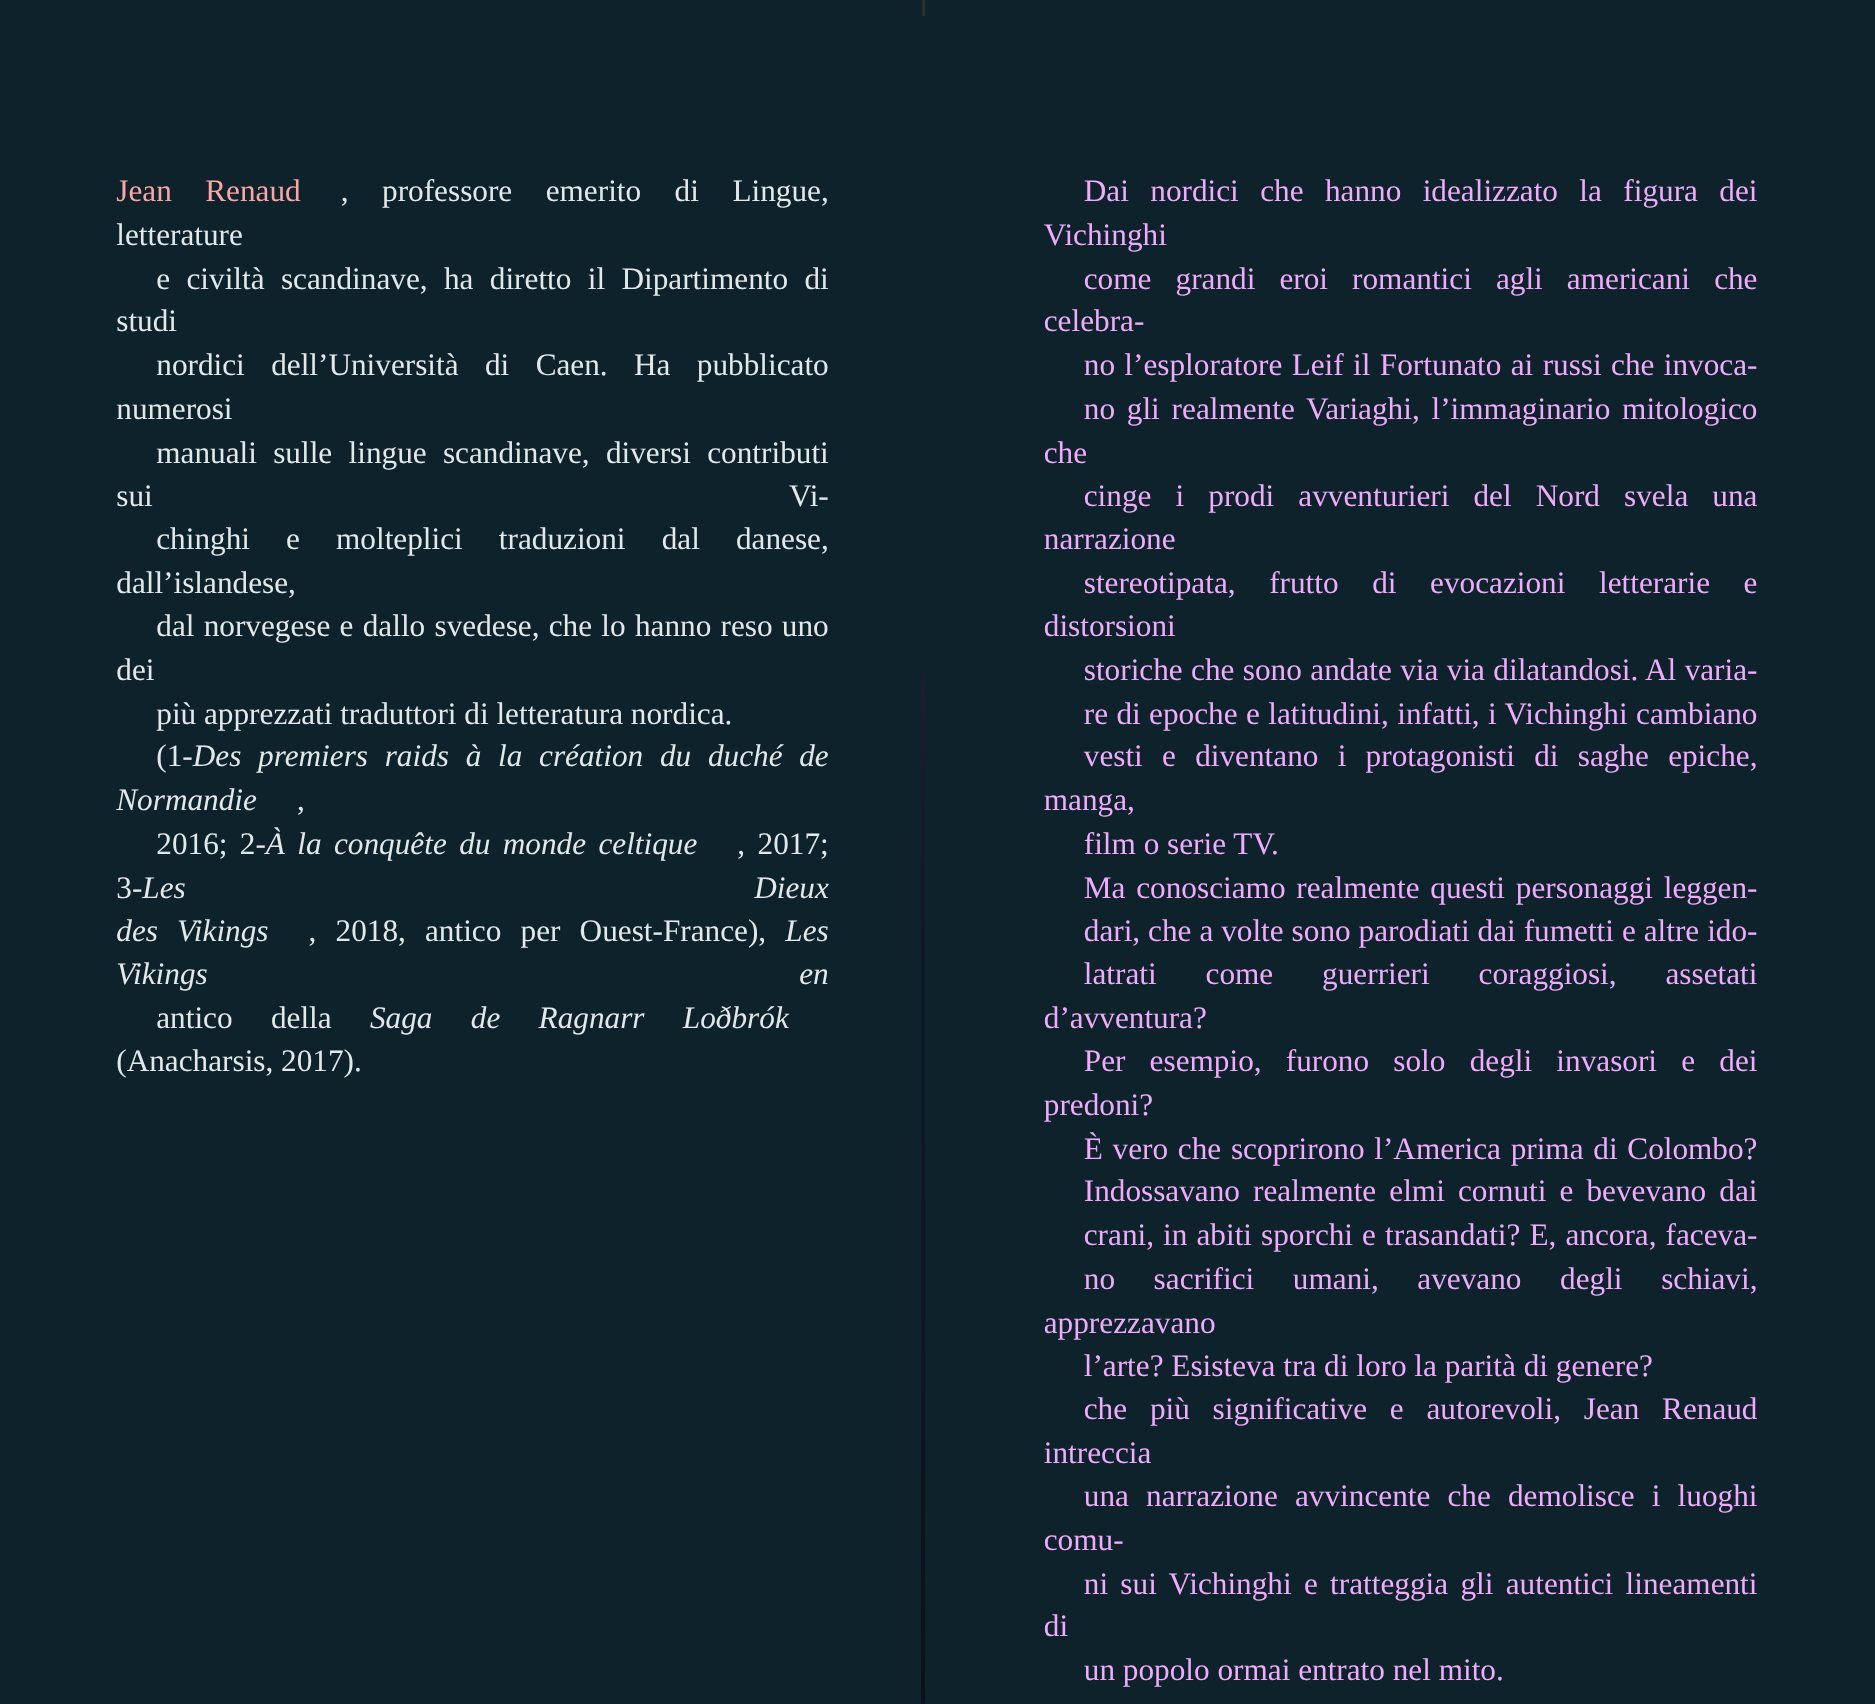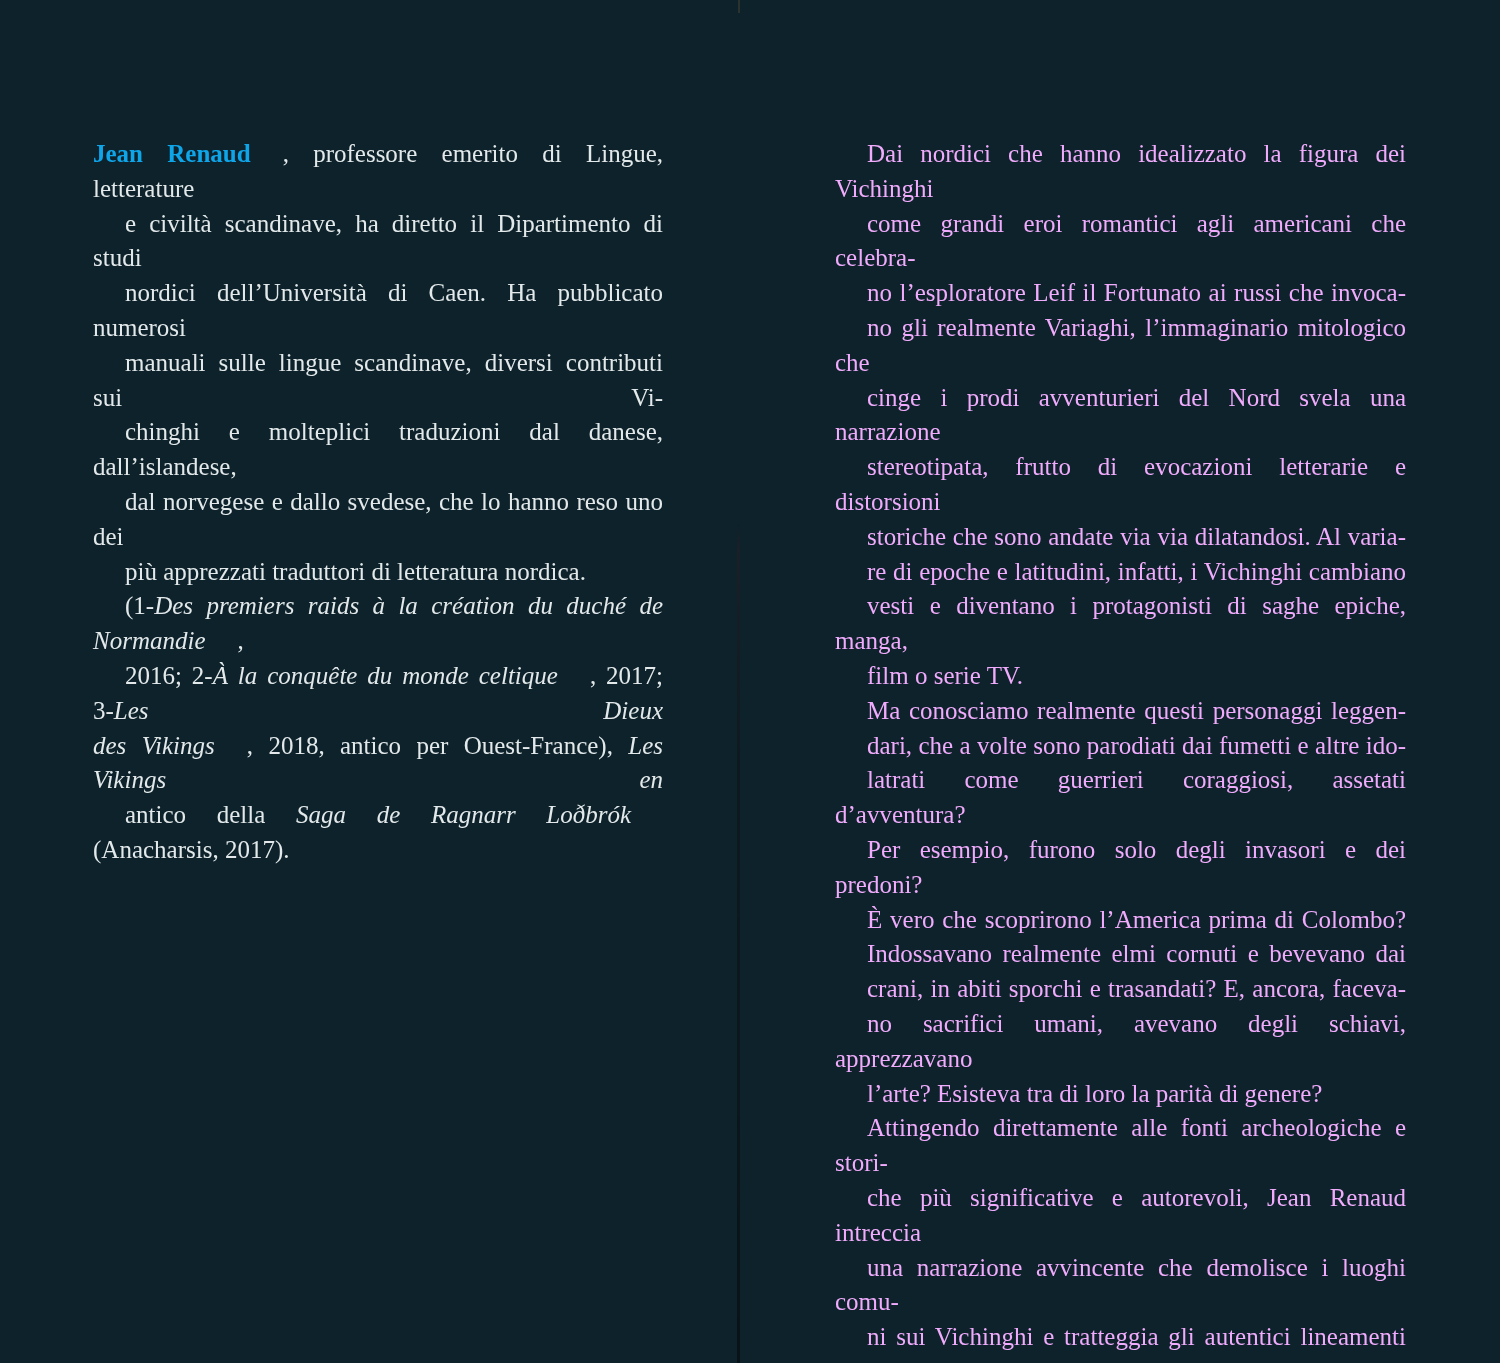--- a/index.html
+++ b/index.html
@@ -20,21 +20,21 @@
   }
   .flap-left  { left: 93px;  width: 570px; }
   .flap-right { left: 835px; width: 571px; }
   .line {
     text-align: justify;
     text-align-last: justify;
   }
   .line.para-end { text-align-last: left; }
   .run.regular { font-style: normal; font-weight: normal; margin-left: 32px; }
   .run.italic  { font-style: italic; }
-  .run.bold    { font-weight: bold; color: #0ea5e9; }
+  .run.bold    { font-weight: normal; color: #fca5a5; }
   .fold-tick {
     position: absolute;
     left: 738px; top: 0;
     width: 2px; height: 13px;
     background: #2c332f;
   }
   .fold-crease {
     position: absolute;
     left: 737px; top: 524px;
     width: 3px; height: 839px;
@@ -82,18 +82,17 @@
     <div class="line para-end"><span class="run regular">film o serie TV.</span></div>
     <div class="line"><span class="run regular">Ma conosciamo realmente questi personaggi leggen-</span></div>
     <div class="line"><span class="run regular">dari, che a volte sono parodiati dai fumetti e altre ido-</span></div>
     <div class="line"><span class="run regular">latrati come guerrieri coraggiosi, assetati d’avventura?</span></div>
     <div class="line"><span class="run regular">Per esempio, furono solo degli invasori e dei predoni?</span></div>
     <div class="line"><span class="run regular">È vero che scoprirono l’America prima di Colombo?</span></div>
     <div class="line"><span class="run regular">Indossavano realmente elmi cornuti e bevevano dai</span></div>
     <div class="line"><span class="run regular">crani, in abiti sporchi e trasandati? E, ancora, faceva-</span></div>
     <div class="line"><span class="run regular">no sacrifici umani, avevano degli schiavi, apprezzavano</span></div>
     <div class="line para-end"><span class="run regular">l’arte? Esisteva tra di loro la parità di genere?</span></div>
-    <div class="line"><span class="run regular">Attingendo direttamente alle fonti archeologiche e stori-</span></div>
     <div class="line"><span class="run regular">che più significative e autorevoli, Jean Renaud intreccia</span></div>
     <div class="line"><span class="run regular">una narrazione avvincente che demolisce i luoghi comu-</span></div>
     <div class="line"><span class="run regular">ni sui Vichinghi e tratteggia gli autentici lineamenti di</span></div>
     <div class="line para-end"><span class="run regular">un popolo ormai entrato nel mito.</span></div>
   </section>
 
 </body></html>

